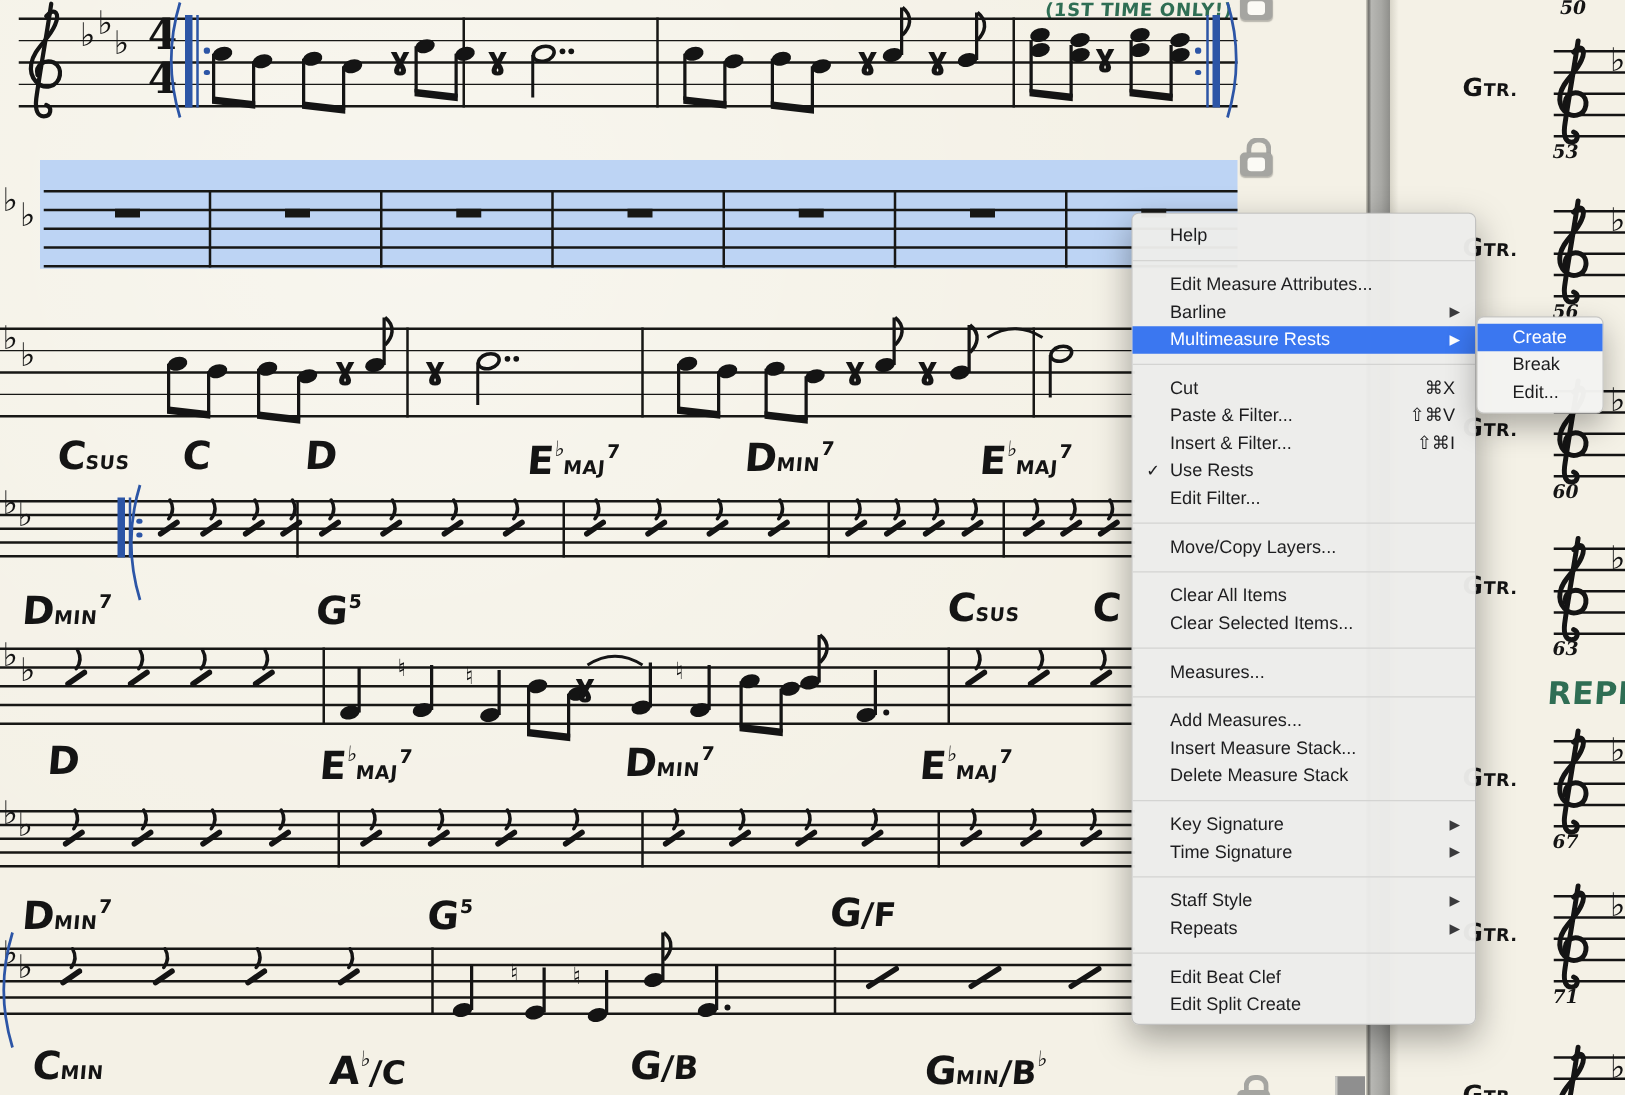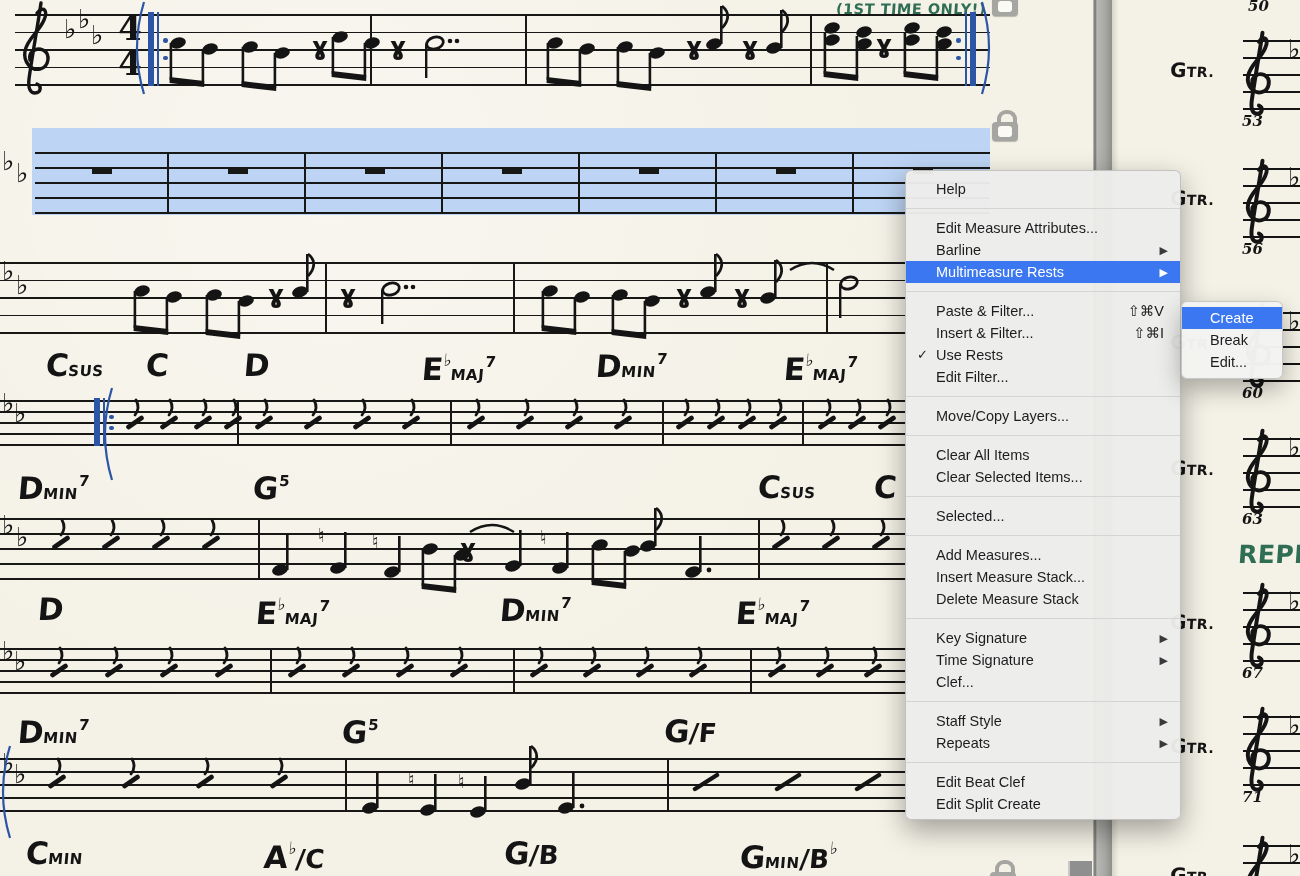--- a/index.html
+++ b/index.html
@@ -77,21 +77,21 @@
   .mi.hl{background:#3b77f0;color:#ffffff;}
   .mi .short{position:absolute;right:16px;top:0;color:#1d1d1f;}
   .mi .arrow{position:absolute;right:12px;top:0;font-size:11px;color:#3a3a3c;}
   .mi.hl .arrow,.mi.hl .short{color:#fff;}
   .mi .check{position:absolute;left:11px;top:0;font-size:13px;}
   .sep{height:1px;background:#d4d4d2;margin:8px 0;}
 
   
   #submenu{position:absolute;left:1181px;top:253px;width:102px;z-index:11;
     background:rgba(243,243,241,.98);border:1px solid rgba(0,0,0,.18);border-radius:6px;
-    box-shadow:0 10px 24px rgba(0,0,0,.3);padding:5px 0;box-sizing:border-box;margin-top:48px;}
+    box-shadow:0 10px 24px rgba(0,0,0,.3);padding:5px 0;box-sizing:border-box;}
   #submenu .mi{padding-left:28px;}
 </style>
 </head>
 <body>
 
 <div id="stage">
   <div class="page" id="p1">
     <div id="annot">(1st Time Only!)</div>
     <div id="systems-layer">
         <div class="system" style="top: -26px;">
@@ -949,39 +949,39 @@
       <div class="reprise" style="left: 126px; top: 540px;">Repri</div>
     </div>
 
   <div id="menu">
       <div class="mi"><span>Help</span></div>
       <div class="sep"></div>
       <div class="mi"><span>Edit Measure Attributes...</span></div>
       <div class="mi"><span>Barline</span><span class="arrow">▶</span></div>
       <div class="mi hl"><span>Multimeasure Rests</span><span class="arrow">▶</span></div>
       <div class="sep"></div>
+      <div class="mi"><span>Cut</span><span class="short">⌘X</span></div>
       <div class="mi"><span>Paste &amp; Filter...</span><span class="short">⇧⌘V</span></div>
       <div class="mi"><span>Insert &amp; Filter...</span><span class="short">⇧⌘I</span></div>
       <div class="mi"><span>Use Rests</span><span class="check">✓</span></div>
       <div class="mi"><span>Edit Filter...</span></div>
       <div class="sep"></div>
       <div class="mi"><span>Move/Copy Layers...</span></div>
       <div class="sep"></div>
       <div class="mi"><span>Clear All Items</span></div>
       <div class="mi"><span>Clear Selected Items...</span></div>
       <div class="sep"></div>
-      <div class="mi"><span>Selected...</span></div>
+      <div class="mi"><span>Measures...</span></div>
       <div class="sep"></div>
       <div class="mi"><span>Add Measures...</span></div>
       <div class="mi"><span>Insert Measure Stack...</span></div>
       <div class="mi"><span>Delete Measure Stack</span></div>
       <div class="sep"></div>
       <div class="mi"><span>Key Signature</span><span class="arrow">▶</span></div>
       <div class="mi"><span>Time Signature</span><span class="arrow">▶</span></div>
-      <div class="mi"><span>Clef...</span></div>
       <div class="sep"></div>
       <div class="mi"><span>Staff Style</span><span class="arrow">▶</span></div>
       <div class="mi"><span>Repeats</span><span class="arrow">▶</span></div>
       <div class="sep"></div>
       <div class="mi"><span>Edit Beat Clef</span></div>
       <div class="mi"><span>Edit Split Create</span></div>
     </div>
 
   <div id="submenu">
       <div class="mi hl"><span>Create</span></div>

